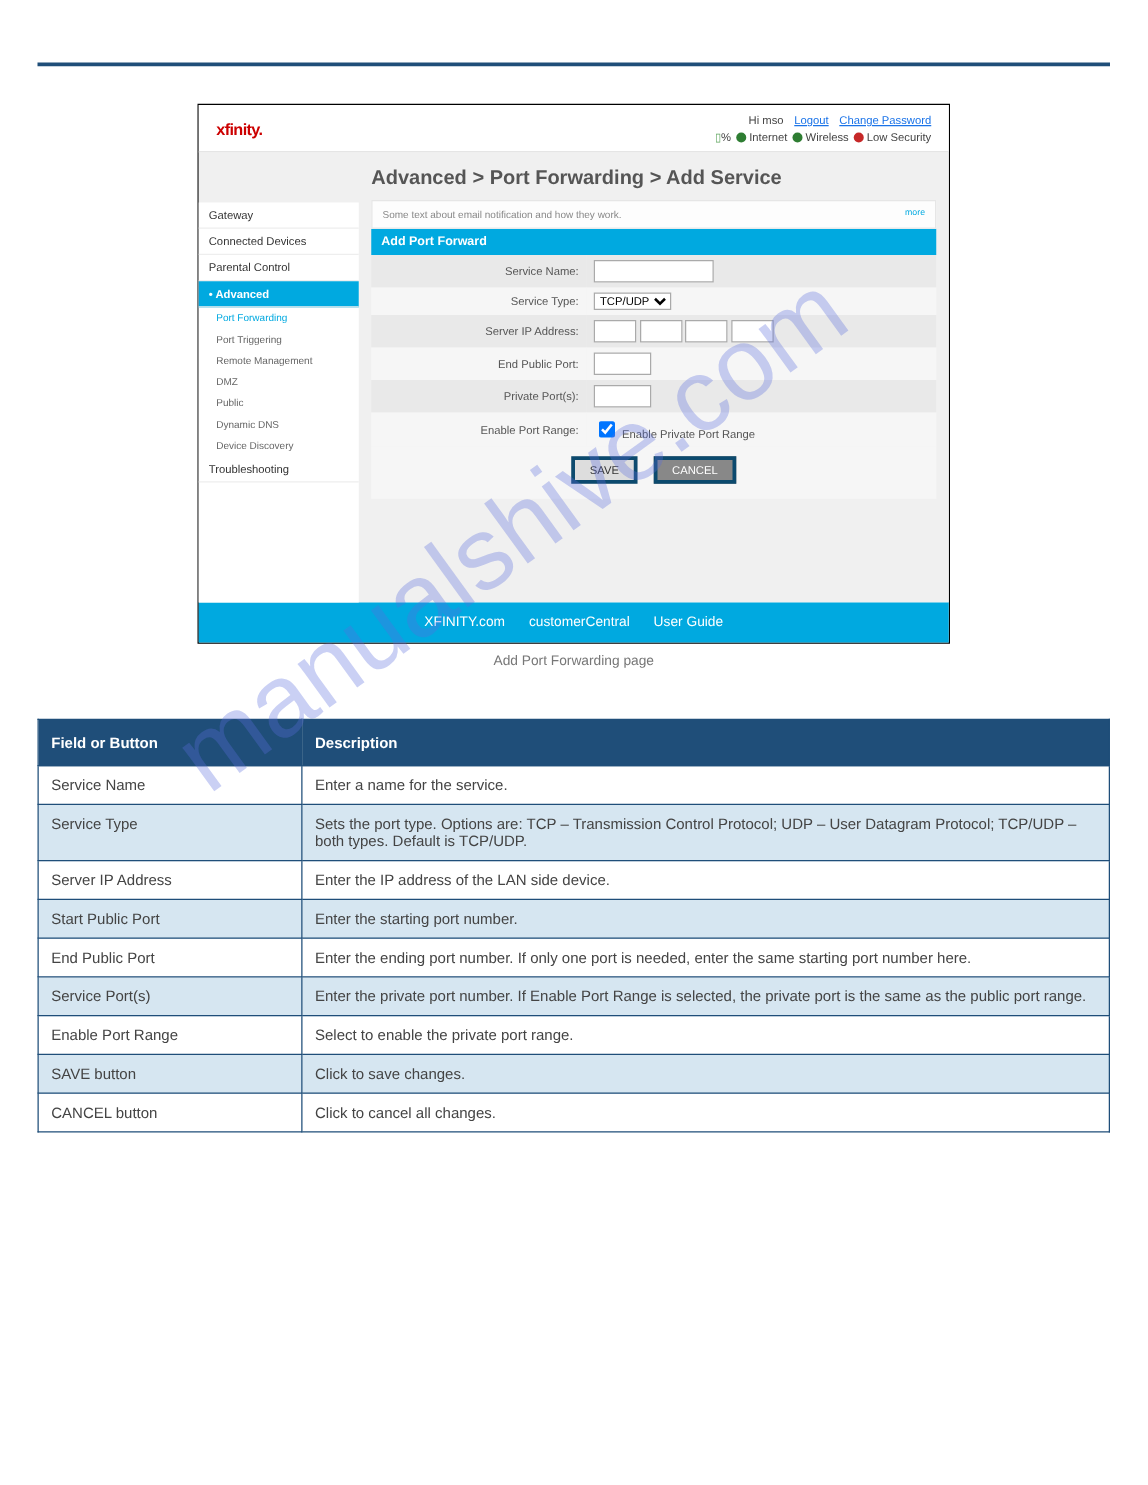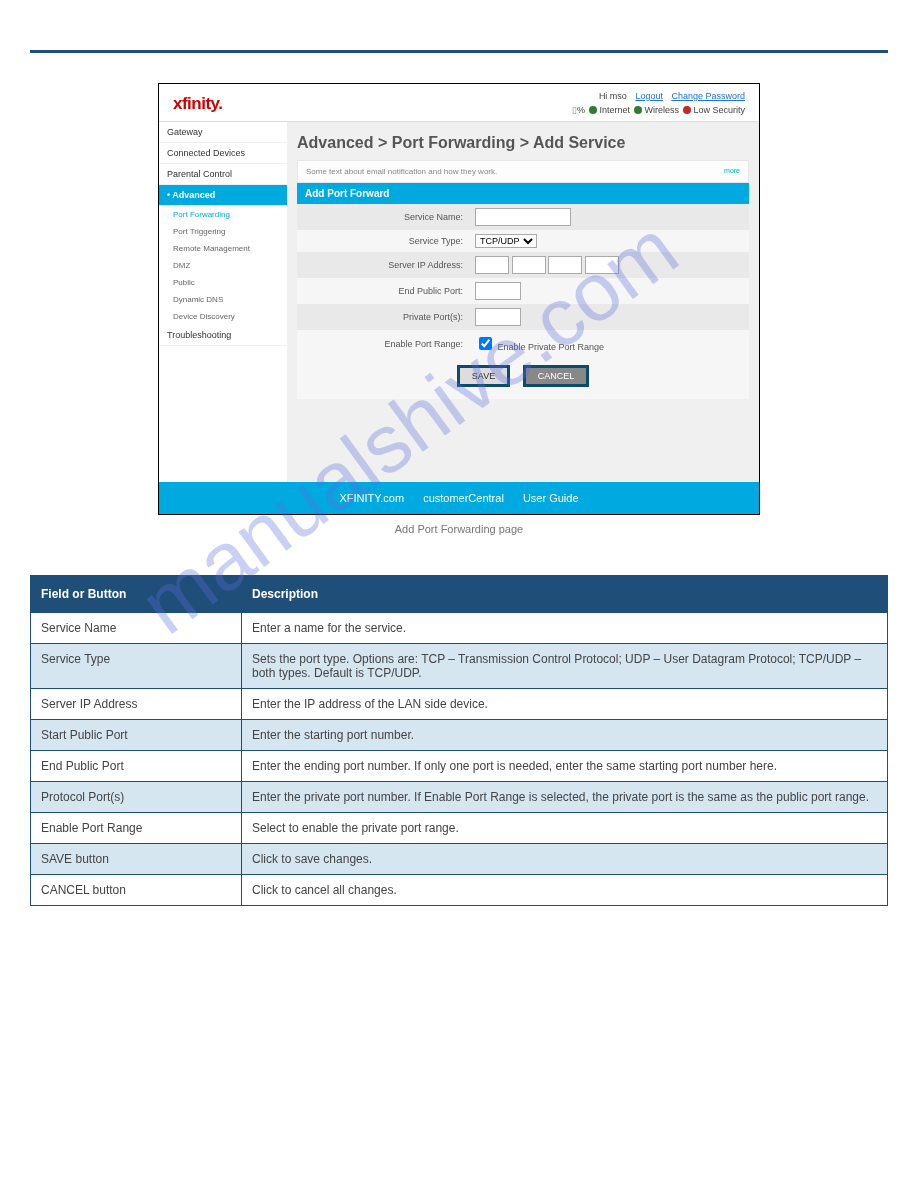--- a/index.html
+++ b/index.html
@@ -30,41 +30,42 @@
     padding: 6px 14px 4px 14px;
     border-bottom: 1px solid #ddd;
     display: flex;
     align-items: center;
     font-size: 9px;
     color: #444;
   }
   .ss-logo {
     font-weight: bold;
     color: #c00;
-    font-size: 17px;
+    font-size: 13px;
     letter-spacing: -0.5px;
   }
   .ss-header-right {
     margin-left: auto;
     text-align: right;
     line-height: 1.5;
   }
   .ss-header-right a { color: #1a73e8; text-decoration: underline; margin-left: 6px; }
   .status-row span.dot { display:inline-block; width:8px; height:8px; border-radius:50%; margin:0 2px; vertical-align:middle;}
   .dot.green{background:#2e7d32;}
   .dot.red{background:#c62828;}
   .ss-body {
     display: flex;
     background: #f0f0f0;
     min-height: 360px;
   }
   .ss-side {
     width: 128px;
     background: #fff;
     font-size: 9px;
+    margin-top: 40px;
   }
   .side-item {
     padding: 5px 8px;
     border-bottom: 1px solid #eee;
     color: #1a73e8;
     cursor: pointer;
   }
   .side-item.top { color:#333; }
   .side-item.sel {
     background: #00a9e0;
@@ -287,21 +288,21 @@
         </tr>
         <tr class="alt">
           <td class="field-col">Start Public Port</td>
           <td>Enter the starting port number.</td>
         </tr>
         <tr>
           <td class="field-col">End Public Port</td>
           <td>Enter the ending port number. If only one port is needed, enter the same starting port number here.</td>
         </tr>
         <tr class="alt">
-          <td class="field-col">Protocol Port(s)</td>
+          <td class="field-col">Service Port(s)</td>
           <td>Enter the private port number. If Enable Port Range is selected, the private port is the same as the public port range.</td>
         </tr>
         <tr>
           <td class="field-col">Enable Port Range</td>
           <td>Select to enable the private port range.</td>
         </tr>
         <tr class="alt">
           <td class="field-col">SAVE button</td>
           <td>Click to save changes.</td>
         </tr>

